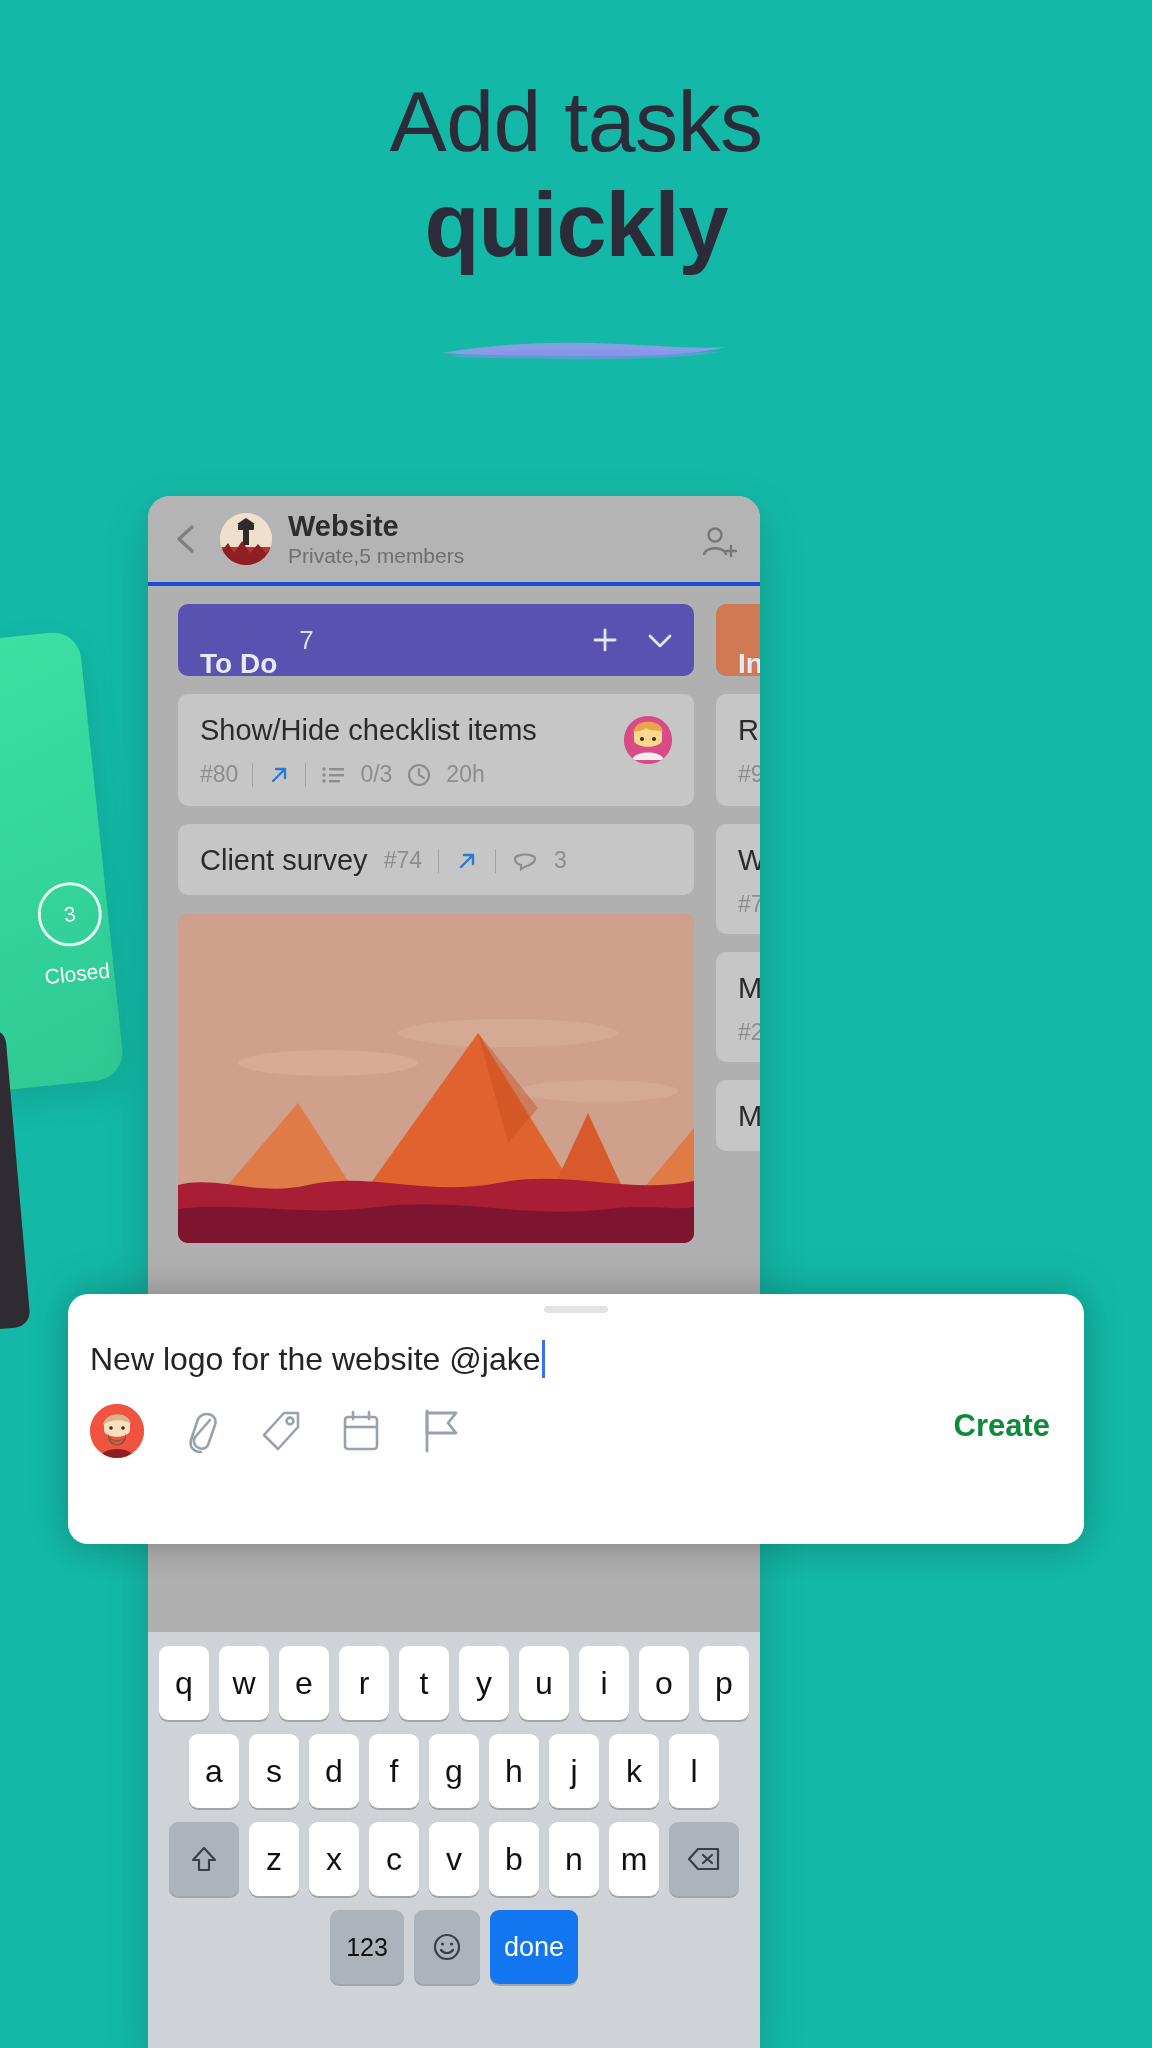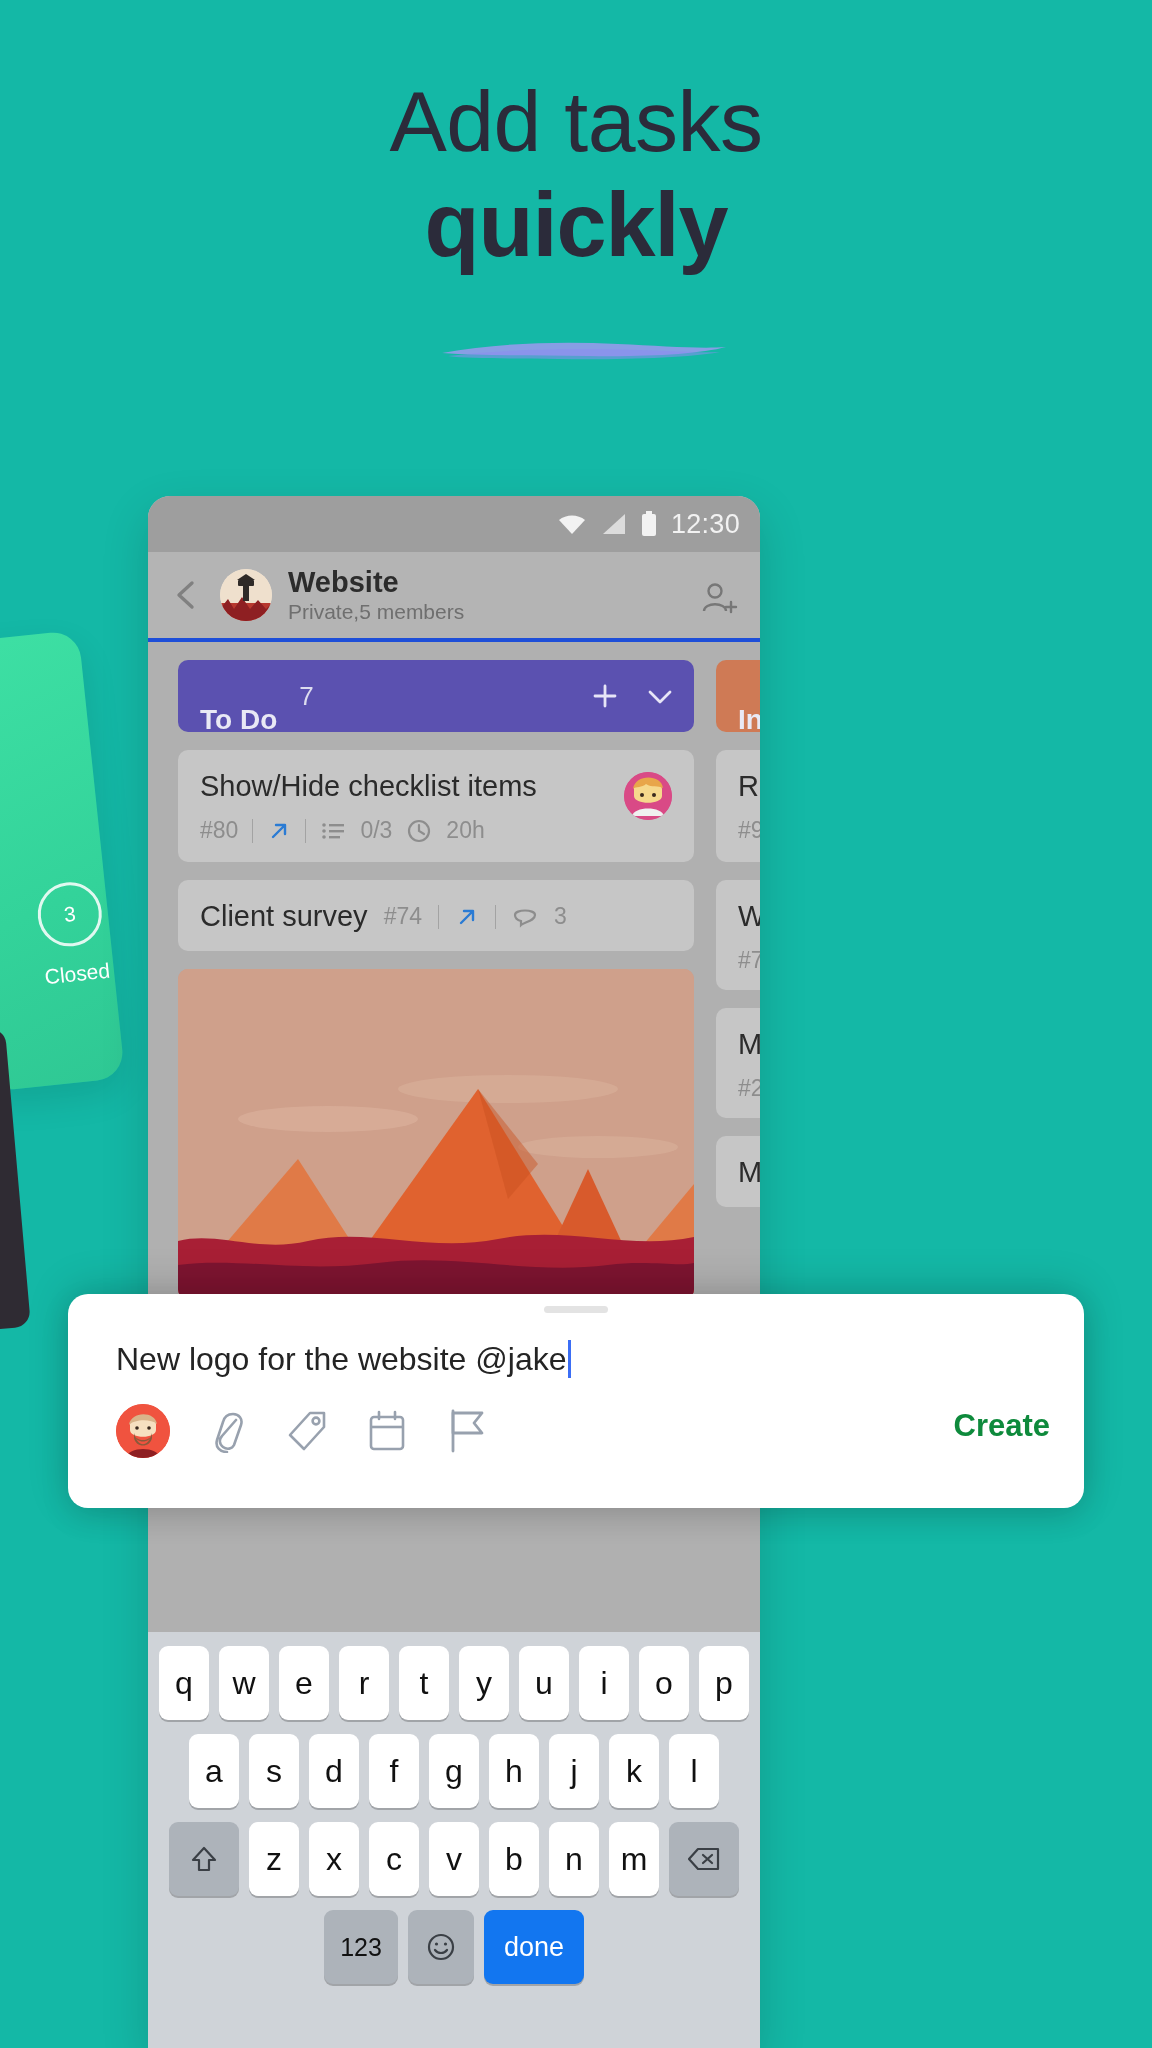--- a/index.html
+++ b/index.html
@@ -100,24 +100,24 @@
     width: 48px; height: 48px; border-radius: 50%; overflow:hidden; background:#d94a86;
     flex: 0 0 auto;
   }
   .imgcard {
     margin-top: 18px; border-radius: 10px; overflow:hidden; height: 330px; background:#cf9a83;
   }
   .miniwide { font-size: 29px; color:#2b2b2b; }
 
   
   .sheet {
-    position: absolute; left: 68px; top: 1294px; width: 1016px; height: 214px;
+    position: absolute; left: 68px; top: 1294px; width: 1016px; height: 250px;
     background: #fff; border-radius: 20px;
     box-shadow: 0 -6px 40px rgba(0,0,0,.17), 0 10px 30px rgba(0,0,0,.10);
-    padding: 24px 34px 0 48px;
+    padding: 24px 34px 0 22px;
   }
   .grabber {
     position:absolute; left: 50%; transform: translateX(-50%); top: 12px;
     width: 64px; height: 7px; border-radius: 4px; background: #e3e3e3;
   }
   .sheet-input {
     margin-top: 22px; font-size: 32px; color: #242424; display:flex; align-items:center;
   }
   .caret { width: 3px; height: 38px; background: #3b6ef5; margin-left: 2px; }
   .tags { display:flex; gap: 14px; margin-top: 18px; }
@@ -136,21 +136,21 @@
   .krow { display:flex; justify-content:center; gap: 10px; margin-bottom: 14px; }
   .key {
     background:#fff; border-radius: 9px; width: 50px; height: 74px;
     display:flex; align-items:center; justify-content:center;
     font-size: 32px; color: #111; box-shadow: 0 2px 0 rgba(0,0,0,.22);
   }
   .key.wide { width: 70px; background:#adb3ba; }
   .key.num { width: 74px; background:#adb3ba; font-size: 25px;}
   .key.emoji { width: 66px; background:#adb3ba; font-size: 29px;}
   .key.space { width: 212px; font-size: 27px; }
-  .key.done { width: 100px; background:#1276f0; color:#fff; font-size: 27px; }
+  .key.done { width: 88px; background:#1276f0; color:#fff; font-size: 27px; }
 </style>
 </head>
 <body>
 
 <div id="stage">
 
   <div class="headline">
     <span class="l1">Add tasks</span>
     <span class="l2">quickly</span>
   </div>
@@ -160,33 +160,20 @@
   </svg>
 
   <div class="left-green">
     <div class="ring">3</div>
     <div class="lbl">Closed</div>
   </div>
   <div class="left-dark"></div>
 
   <div class="phone">
 
-    <div class="statusbar">
-      <svg class="sb-ico" width="30" height="24" viewBox="0 0 30 24">
-        <path d="M15 22 L2 8 C9 2, 21 2, 28 8 Z" fill="#f2f2f2"></path>
-      </svg>
-      <svg class="sb-ico" width="26" height="24" viewBox="0 0 26 24">
-        <path d="M24 2 L24 22 L2 22 Z" fill="#dcdcdc"></path>
-      </svg>
-      <svg class="sb-ico" width="16" height="26" viewBox="0 0 16 26">
-        <rect x="5" y="0" width="6" height="3" fill="#f2f2f2"></rect>
-        <rect x="1" y="3" width="14" height="22" rx="2" fill="#f2f2f2"></rect>
-      </svg>
-      <span class="time">12:30</span>
-    </div>
 
     <div class="appbar">
       <svg class="backchev" viewBox="0 0 34 34">
         <path d="M22 5 L9 17 L22 29" stroke="#808080" stroke-width="3.4" fill="none" stroke-linecap="round" stroke-linejoin="round"></path>
       </svg>
       <div class="pavatar">
         <svg viewBox="0 0 52 52" width="52" height="52">
           <circle cx="26" cy="26" r="26" fill="#efe0cd"></circle>
           <path d="M0 34 h52 v18 h-52 z" fill="#b7382f"></path>
           <path d="M0 40 L8 30 L14 40 L22 28 L30 40 L38 31 L46 40 L52 34 V52 H0 Z" fill="#8e1f22"></path>

